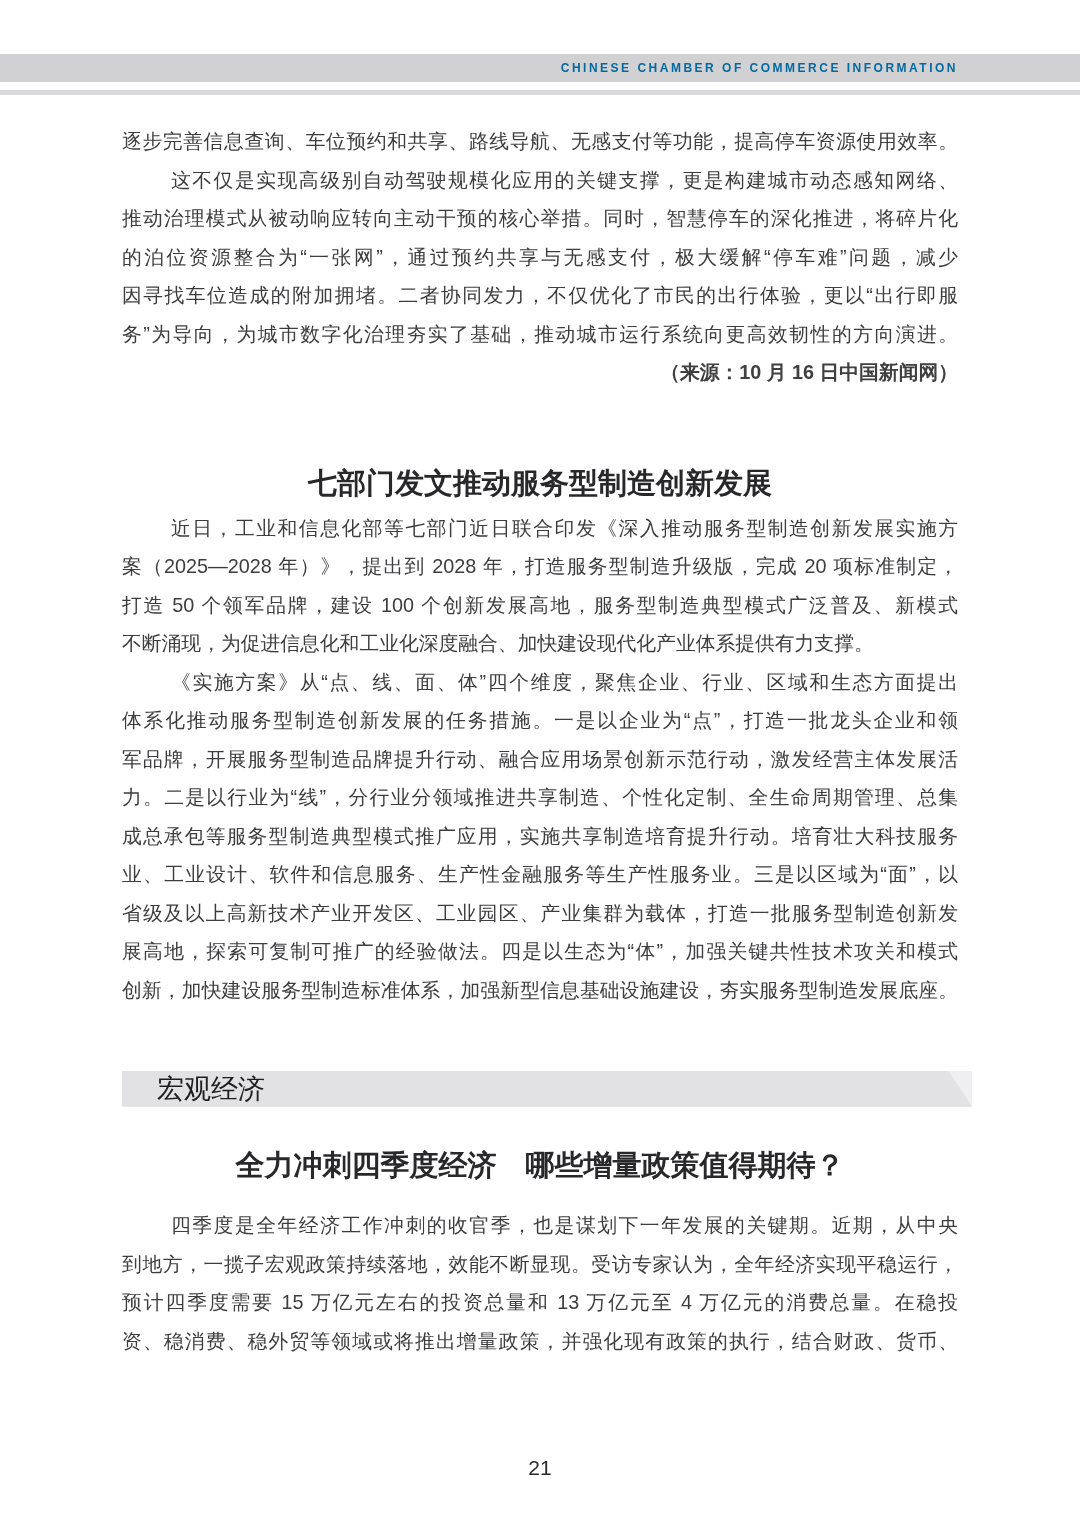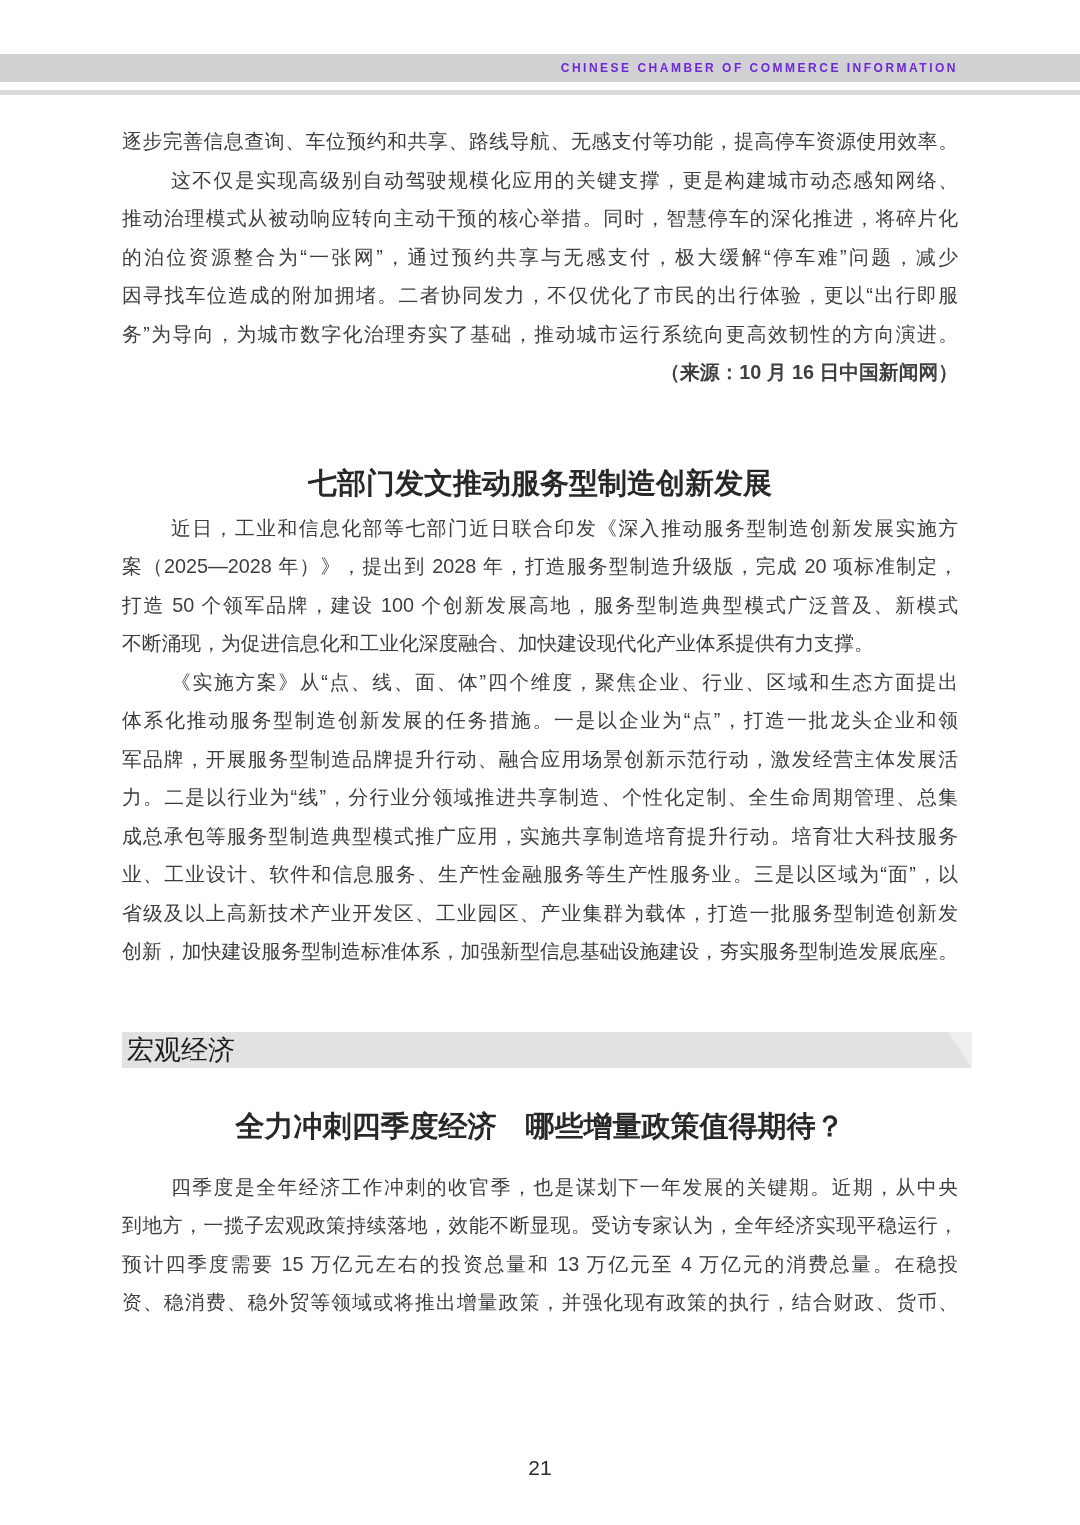--- a/index.html
+++ b/index.html
@@ -19,21 +19,21 @@
     width: 1080px; height: 28px;
     background: #d1d1d3;
   }
   .header-text {
     position: absolute;
     right: 122px; top: 0;
     line-height: 28px;
     font-size: 12px;
     font-weight: bold;
     letter-spacing: 2.5px;
-    color: #6d28d9;
+    color: #0369a1;
     white-space: nowrap;
   }
   .header-thin {
     position: absolute;
     top: 90px; left: 0;
     width: 1080px; height: 5px;
     background: #d9d9db;
   }
   
   .content {
@@ -91,20 +91,21 @@
     background: #e2e2e4;
     clip-path: polygon(0 0, calc(100% - 24px) 0, 100% 100%, 0 100%);
   }
   .section-title {
     display: block;
     padding-left: 5px;
     line-height: 37px;
     font-size: 27px;
     font-family: "Liberation Serif", serif;
     color: #1e1e20;
+    margin-left: 30px;
   }
   
   .page-number {
     position: absolute;
     top: 1456px; left: 0;
     width: 1080px;
     text-align: center;
     font-family: Liberation Sans, sans-serif;
     font-size: 21px;
     color: #2b2b2d;
@@ -142,20 +143,21 @@
         <div class="pline short">不断涌现，为促进信息化和工业化深度融合、加快建设现代化产业体系提供有力支撑。</div>
       </div>
     <div class="para">
         <div class="pline indent">《实施方案》从“点、线、面、体”四个维度，聚焦企业、行业、区域和生态方面提出</div>
         <div class="pline">体系化推动服务型制造创新发展的任务措施。一是以企业为“点”，打造一批龙头企业和领</div>
         <div class="pline">军品牌，开展服务型制造品牌提升行动、融合应用场景创新示范行动，激发经营主体发展活</div>
         <div class="pline">力。二是以行业为“线”，分行业分领域推进共享制造、个性化定制、全生命周期管理、总集</div>
         <div class="pline">成总承包等服务型制造典型模式推广应用，实施共享制造培育提升行动。培育壮大科技服务</div>
         <div class="pline">业、工业设计、软件和信息服务、生产性金融服务等生产性服务业。三是以区域为“面”，以</div>
         <div class="pline">省级及以上高新技术产业开发区、工业园区、产业集群为载体，打造一批服务型制造创新发</div>
+        <div class="pline">展高地，探索可复制可推广的经验做法。四是以生态为“体”，加强关键共性技术攻关和模式</div>
         <div class="pline">创新，加快建设服务型制造标准体系，加强新型信息基础设施建设，夯实服务型制造发展底座。</div>
       </div>
 
     <div class="section-bar">
       <div class="section-bar-tail"></div>
       <div class="section-bar-main">
         <span class="section-title">宏观经济</span>
       </div>
     </div>
 

